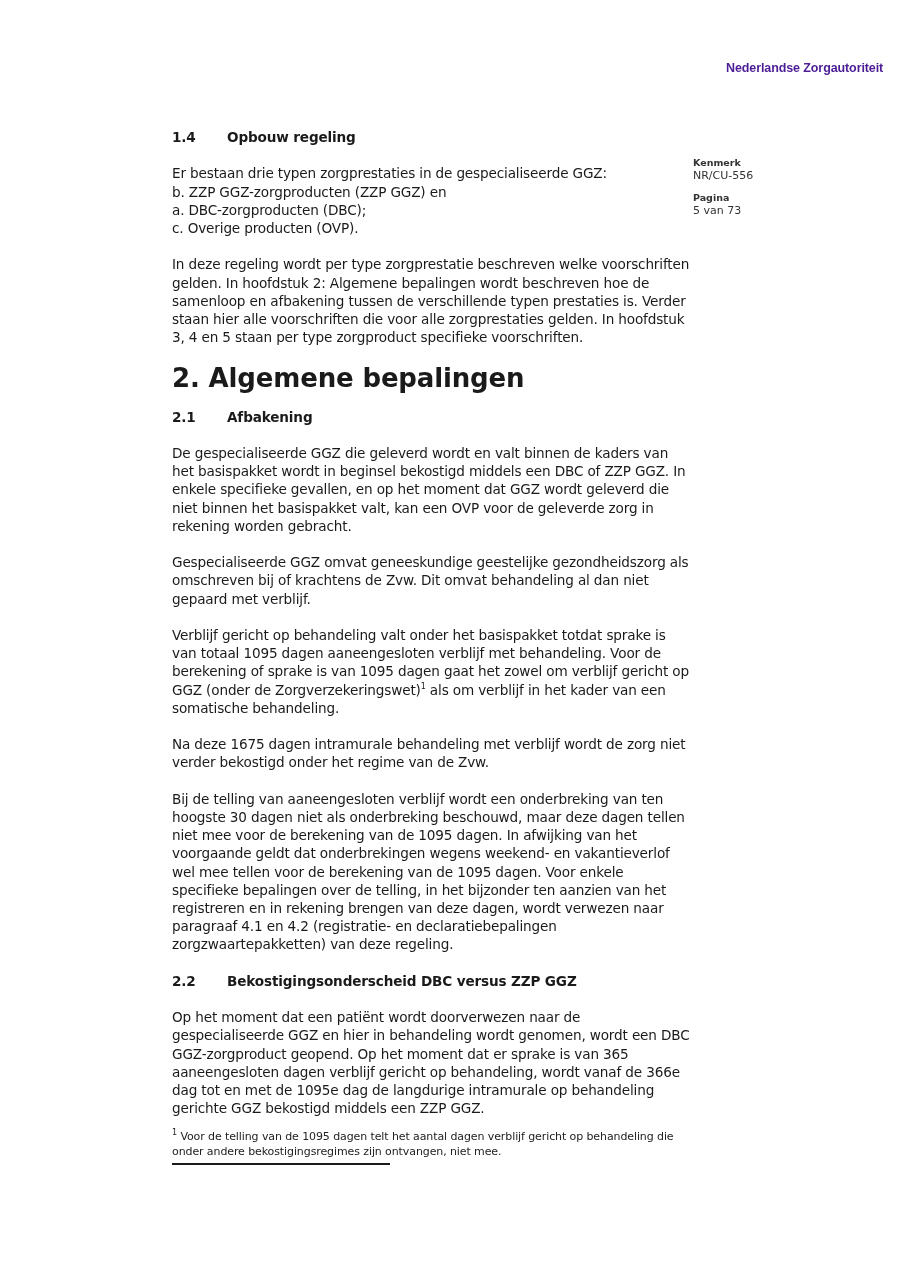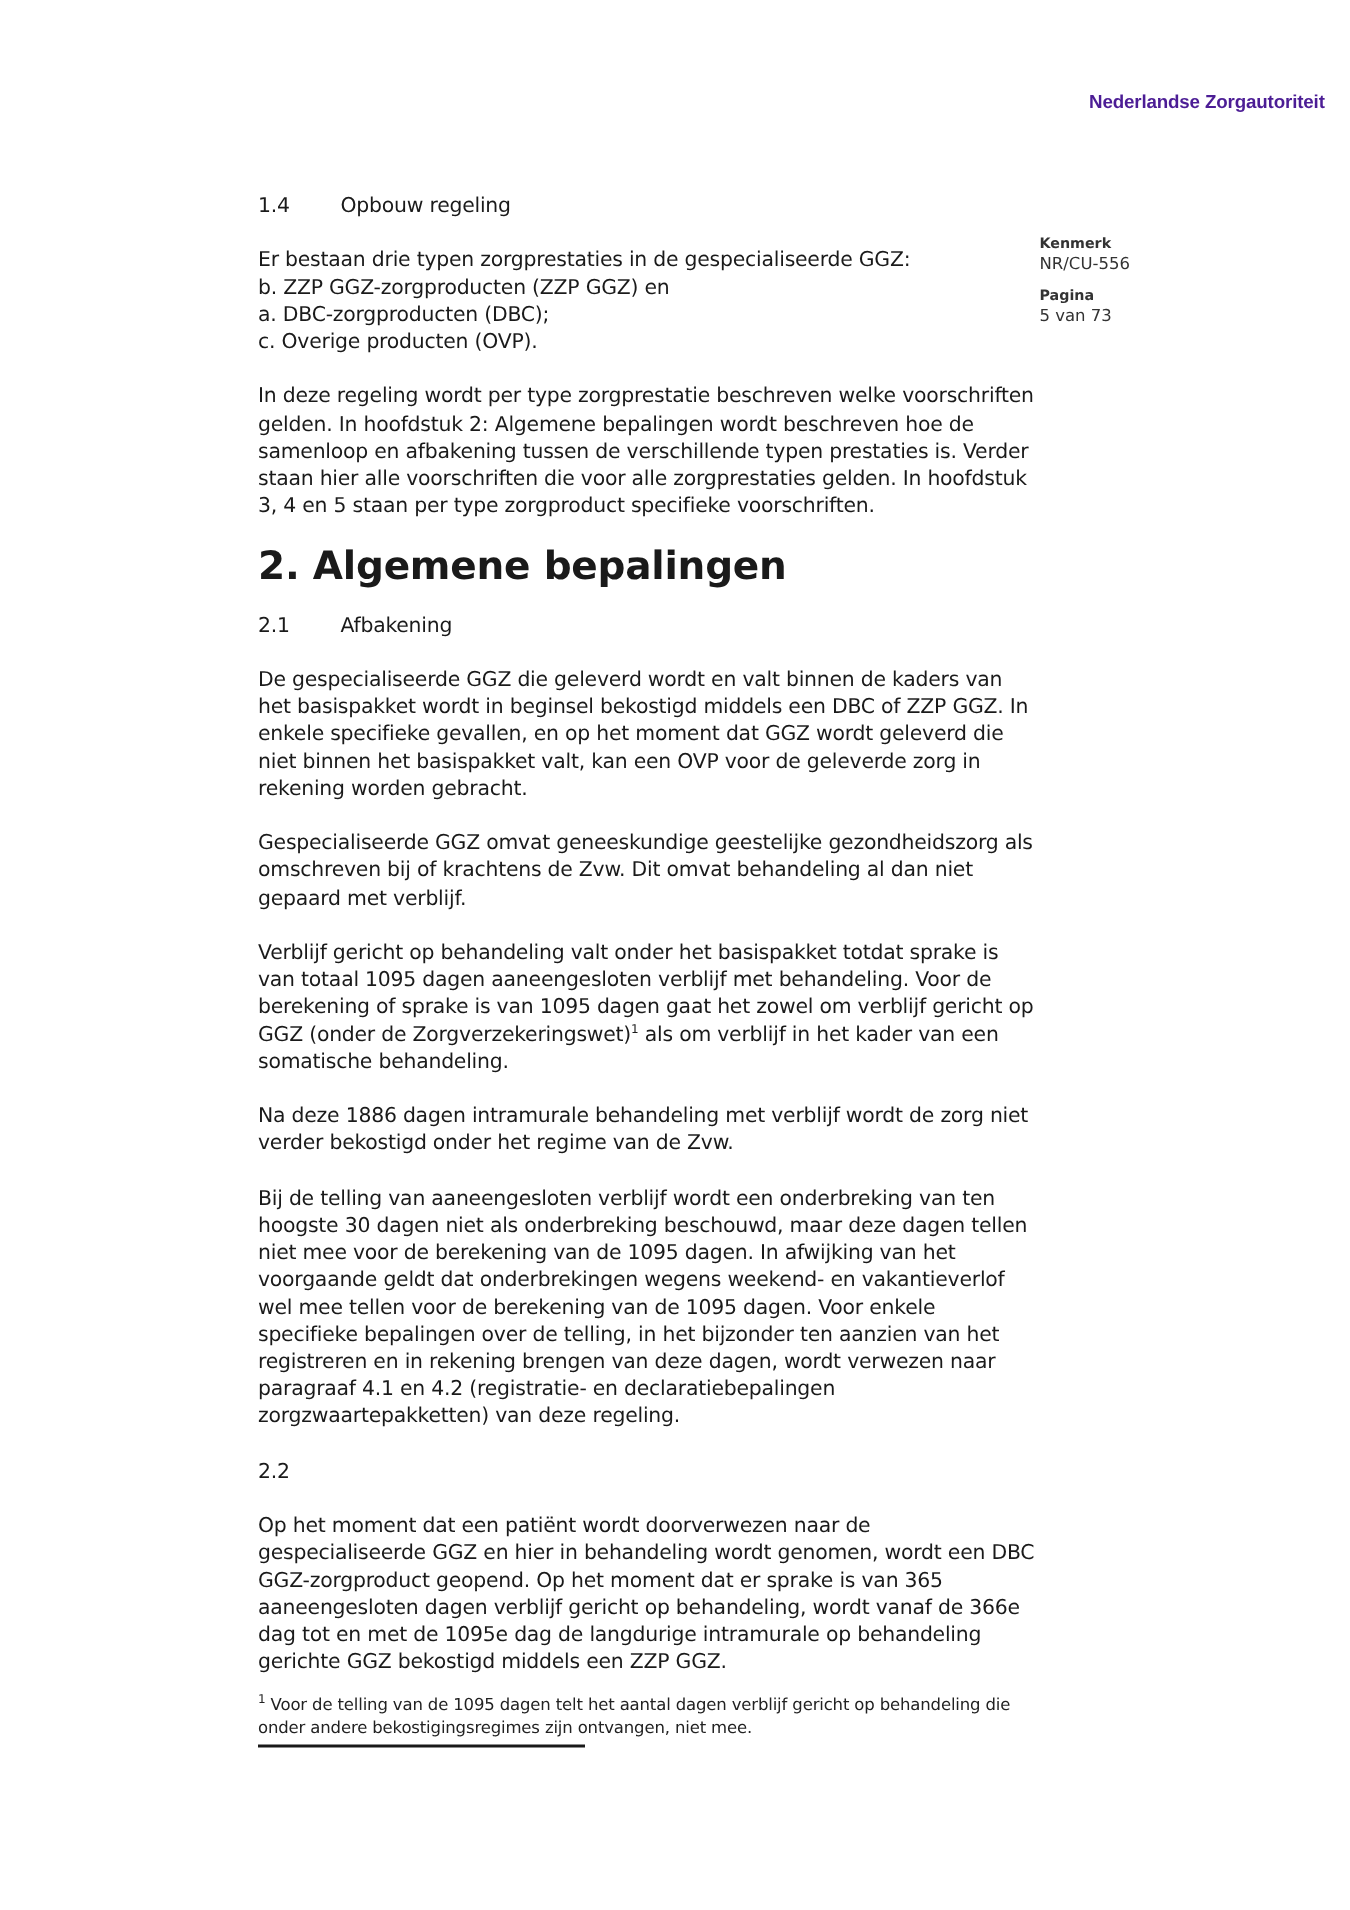--- a/index.html
+++ b/index.html
@@ -16,21 +16,21 @@
     position: absolute; left: 693px; top: 156px;
     font-size: 11px; line-height: 13px; color: #333;
   }
   .side-meta .lbl { font-weight: bold; font-size: 9.5px; }
   .side-meta .val { margin-bottom: 9px; }
   .main {
     position: absolute; left: 172px; top: 128px; width: 520px;
     font-size: 13.6px; line-height: 18.2px; letter-spacing: -0.15px;
   }
   .main p { margin: 0 0 18.2px 0; }
-  .h2 { font-weight: normal; font-size: 13.6px; margin: 0 0 18.2px 0; display: flex; }
+  .h2 { font-weight: bold; font-size: 13.6px; margin: 0 0 18.2px 0; display: flex; }
   .h2 .num { width: 55px; }
   .h1 { font-weight: bold; font-size: 26px; line-height: 26px; margin: 8px 0 17px 0; }
   .list-line { display: block; }
   sup { font-size: 8px; line-height: 0; vertical-align: super; }
   .footnote-rule {
     position: absolute; left: 172px; top: 1163px; width: 218px; height: 1.5px; background: #1a1a1a;
   }
   .footnote {
     position: absolute; left: 172px; top: 1129px; width: 520px;
     font-size: 11px; line-height: 15px; color: #222; letter-spacing: -0.1px;
@@ -65,25 +65,26 @@
 
   <div class="h2">
     <span class="num">2.1</span>
     <span>Afbakening</span>
   </div>
   <p>De gespecialiseerde GGZ die geleverd wordt en valt binnen de kaders van het basispakket wordt in beginsel bekostigd middels een DBC of ZZP GGZ. In enkele specifieke gevallen, en op het moment dat GGZ wordt geleverd die niet binnen het basispakket valt, kan een OVP voor de geleverde zorg in rekening worden gebracht.</p>
   <p>Gespecialiseerde GGZ omvat geneeskundige geestelijke gezondheidszorg als omschreven bij of krachtens de Zvw. Dit omvat behandeling al dan niet gepaard met verblijf.</p>
   <p>
     <span>Verblijf gericht op behandeling valt onder het basispakket totdat sprake is van totaal 1095 dagen aaneengesloten verblijf met behandeling. Voor de berekening of sprake is van 1095 dagen gaat het zowel om verblijf gericht op GGZ (onder de Zorgverzekeringswet)</span><sup>1</sup><span> als om verblijf in het kader van een somatische behandeling.</span>
   </p>
-  <p>Na deze 1886 dagen intramurale behandeling met verblijf wordt de zorg niet verder bekostigd onder het regime van de Zvw.</p>
+  <p>Na deze 1675 dagen intramurale behandeling met verblijf wordt de zorg niet verder bekostigd onder het regime van de Zvw.</p>
   <p>Bij de telling van aaneengesloten verblijf wordt een onderbreking van ten hoogste 30 dagen niet als onderbreking beschouwd, maar deze dagen tellen niet mee voor de berekening van de 1095 dagen. In afwijking van het voorgaande geldt dat onderbrekingen wegens weekend- en vakantieverlof wel mee tellen voor de berekening van de 1095 dagen. Voor enkele specifieke bepalingen over de telling, in het bijzonder ten aanzien van het registreren en in rekening brengen van deze dagen, wordt verwezen naar paragraaf 4.1 en 4.2 (registratie- en declaratiebepalingen zorgzwaartepakketten) van deze regeling.</p>
 
   <div class="h2">
     <span class="num">2.2</span>
+    <span>Bekostigingsonderscheid DBC versus ZZP GGZ</span>
   </div>
   <p>Op het moment dat een patiënt wordt doorverwezen naar de gespecialiseerde GGZ en hier in behandeling wordt genomen, wordt een DBC GGZ-zorgproduct geopend. Op het moment dat er sprake is van 365 aaneengesloten dagen verblijf gericht op behandeling, wordt vanaf de 366e dag tot en met de 1095e dag de langdurige intramurale op behandeling gerichte GGZ bekostigd middels een ZZP GGZ.</p>
 </div>
 
 <div class="footnote-rule"></div>
 <div class="footnote">
   <sup>1</sup><span> Voor de telling van de 1095 dagen telt het aantal dagen verblijf gericht op behandeling die onder andere bekostigingsregimes zijn ontvangen, niet mee.</span>
 </div>
 
 </body></html>

